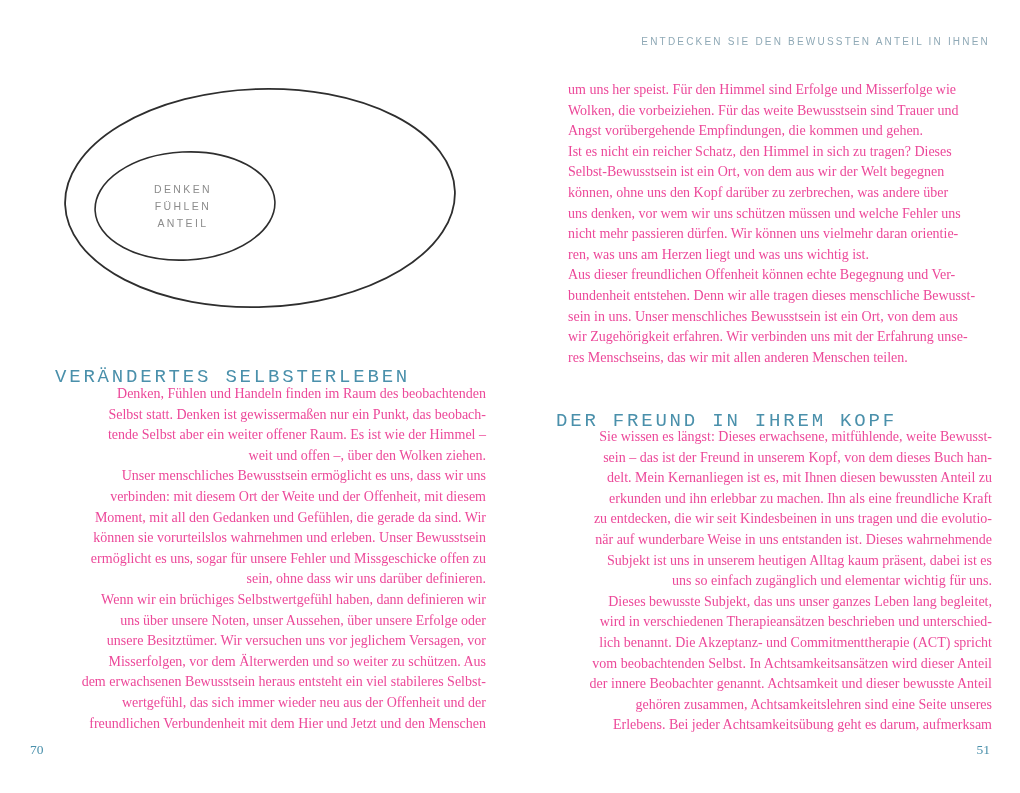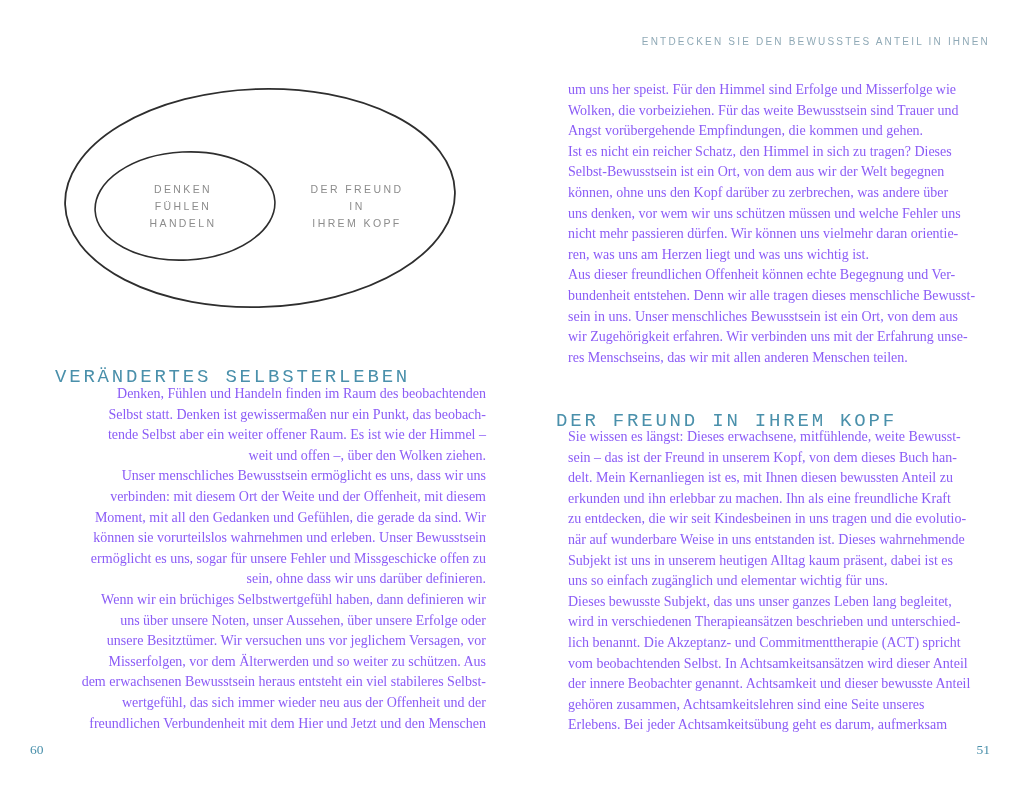--- a/index.html
+++ b/index.html
@@ -60,52 +60,49 @@
     color: #4a90ab;
     white-space: nowrap;
   }
   .left-heading  { left: 55px;  top: 350px; }
   .right-heading { left: 556px; top: 394px; }
 
   .body-text {
     font-size: 14px;
     line-height: 20.6px;
     white-space: pre-line;
-    color: #8b5cf6;
+    color: #ec4899;
   }
   .left-body   { left: 68px;  top: 384px; width: 418px; text-align: right; }
   .right-intro { left: 568px; top: 80px;  width: 424px; }
-  .right-body  { left: 568px; top: 427px; width: 424px; }
+  .right-body  { left: 568px; top: 427px; width: 424px; text-align: right; }
 
   .pagenum {
     font-size: 13.5px;
     color: #4a90ab;
     font-family: "Liberation Serif", serif;
   }
   .pagenum-left  { left: 30px;  top: 742px; }
   .pagenum-right { right: 30px; top: 742px; margin-left: 16px; }
 </style>
 </head>
 <body>
 
 <div>
 
-  <div class="abs running-header">ENTDECKEN SIE DEN BEWUSSTES ANTEIL IN IHNEN</div>
+  <div class="abs running-header">ENTDECKEN SIE DEN BEWUSSTEN ANTEIL IN IHNEN</div>
 
   <div class="abs diagram">
     <svg width="410" height="238" viewBox="0 0 410 238">
       <ellipse cx="205" cy="118" rx="195" ry="109" fill="none" stroke="#2e2e2e" stroke-width="1.8" transform="rotate(-2 205 118)"></ellipse>
       <ellipse cx="130" cy="126" rx="90" ry="54" fill="none" stroke="#2e2e2e" stroke-width="1.6" transform="rotate(-3 130 126)"></ellipse>
     </svg>
     <div class="diagram-label diagram-inner">DENKEN
 FÜHLEN
-HANDELN</div>
-    <div class="diagram-label diagram-right">DER FREUND
-IN
-IHREM KOPF</div>
+ANTEIL</div>
   </div>
 
   <h2 class="abs heading left-heading">VERÄNDERTES SELBSTERLEBEN</h2>
 
   <div class="abs body-text left-body">Denken, Fühlen und Handeln finden im Raum des beobachtenden
 Selbst statt. Denken ist gewissermaßen nur ein Punkt, das beobach-
 tende Selbst aber ein weiter offener Raum. Es ist wie der Himmel –
 weit und offen –, über den Wolken ziehen.
 Unser menschliches Bewusstsein ermöglicht es uns, dass wir uns
 verbinden: mit diesem Ort der Weite und der Offenheit, mit diesem
@@ -114,21 +111,21 @@
 ermöglicht es uns, sogar für unsere Fehler und Missgeschicke offen zu
 sein, ohne dass wir uns darüber definieren.
 Wenn wir ein brüchiges Selbstwertgefühl haben, dann definieren wir
 uns über unsere Noten, unser Aussehen, über unsere Erfolge oder
 unsere Besitztümer. Wir versuchen uns vor jeglichem Versagen, vor
 Misserfolgen, vor dem Älterwerden und so weiter zu schützen. Aus
 dem erwachsenen Bewusstsein heraus entsteht ein viel stabileres Selbst-
 wertgefühl, das sich immer wieder neu aus der Offenheit und der
 freundlichen Verbundenheit mit dem Hier und Jetzt und den Menschen</div>
 
-  <div class="abs pagenum pagenum-left">60</div>
+  <div class="abs pagenum pagenum-left">70</div>
 
   <div class="abs body-text right-intro">um uns her speist. Für den Himmel sind Erfolge und Misserfolge wie
 Wolken, die vorbeiziehen. Für das weite Bewusstsein sind Trauer und
 Angst vorübergehende Empfindungen, die kommen und gehen.
 Ist es nicht ein reicher Schatz, den Himmel in sich zu tragen? Dieses
 Selbst-Bewusstsein ist ein Ort, von dem aus wir der Welt begegnen
 können, ohne uns den Kopf darüber zu zerbrechen, was andere über
 uns denken, vor wem wir uns schützen müssen und welche Fehler uns
 nicht mehr passieren dürfen. Wir können uns vielmehr daran orientie-
 ren, was uns am Herzen liegt und was uns wichtig ist.

